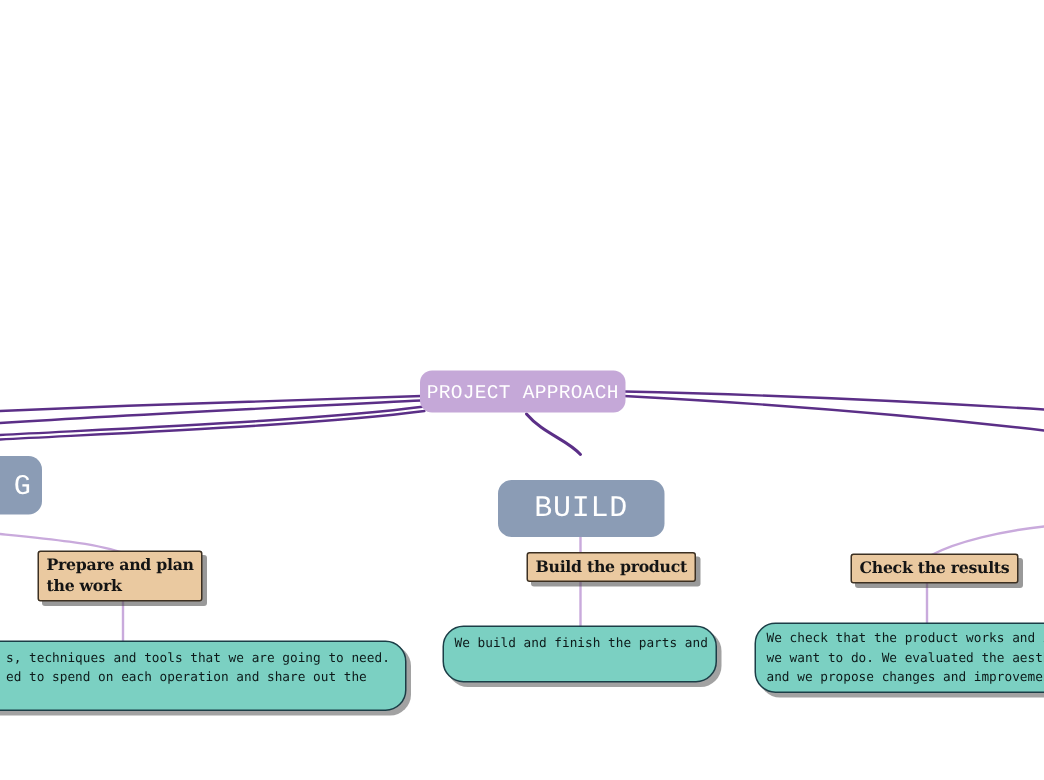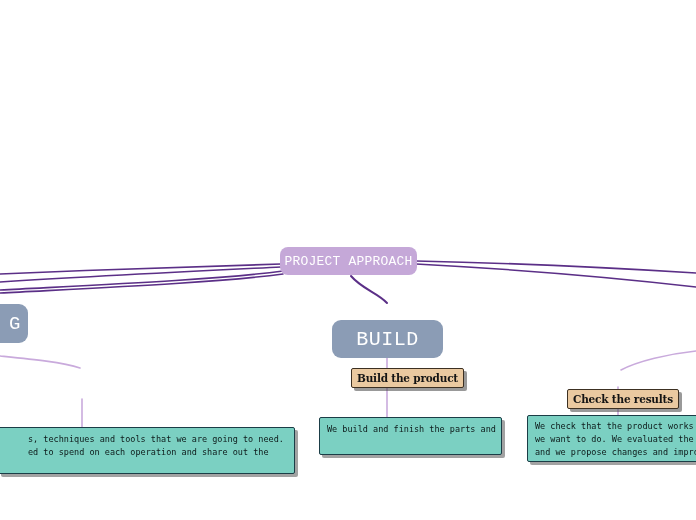--- a/index.html
+++ b/index.html
@@ -51,36 +51,35 @@
     font-size: 10.5px;
     letter-spacing: -0.2px;
     line-height: 14px;
     color: #141414;
     padding: 2px 5px;
     white-space: nowrap;
     cursor: pointer;
   }
   .label-plan  { left: 25px;  top: 367px; }
   .label-build { left: 335px; top: 368px; margin-left: 16px; }
-  .label-check { left: 567px; top: 389px; }
+  .label-check { left: 567px; top: 369px; }
 
   .note {
     position: absolute;
     box-sizing: border-box;
     background: var(--note-fill, #7bd0c2);
     border: 1.5px solid var(--note-border, #1b3d46);
-    border-radius: 2px;
+    border-radius: 14px;
     box-shadow: 3px 3px 0 rgba(70,70,70,.5);
     font-family: "DejaVu Sans Mono", monospace;
     font-size: 8.5px;
     line-height: 13px;
     color: #0d1a1a;
     white-space: nowrap;
     cursor: pointer;
-    margin-left: 24px;
   }
   .note-plan  { left: -26px; top: 427px; width: 297px; height: 47px; padding: 5px 6px 5px 29px; }
   .note-build { left: 295px; top: 417px; width: 183px; height: 38px; padding: 5px 7px; }
   .note-check { left: 503px; top: 415px; width: 242px; height: 47px; padding: 4px 7px; }
 </style>
 </head>
 <body>
 
 <div id="canvas">
 
@@ -110,20 +109,24 @@
   </div>
 
   <div class="node node-topic node-build">
     <span>BUILD</span>
   </div>
 
   <div class="node node-topic node-partial">
     <span>G</span>
   </div>
 
+  <div class="label label-plan">
+    <div>Prepare and plan</div>
+    <div>the work</div>
+  </div>
   <div class="label label-build">
     <span>Build the product</span>
   </div>
   <div class="label label-check">
     <span>Check the results</span>
   </div>
 
   <div class="note note-plan">
     <div>s, techniques and tools that we are going to need.</div>
     <div>ed to spend on each operation and share out the</div>

